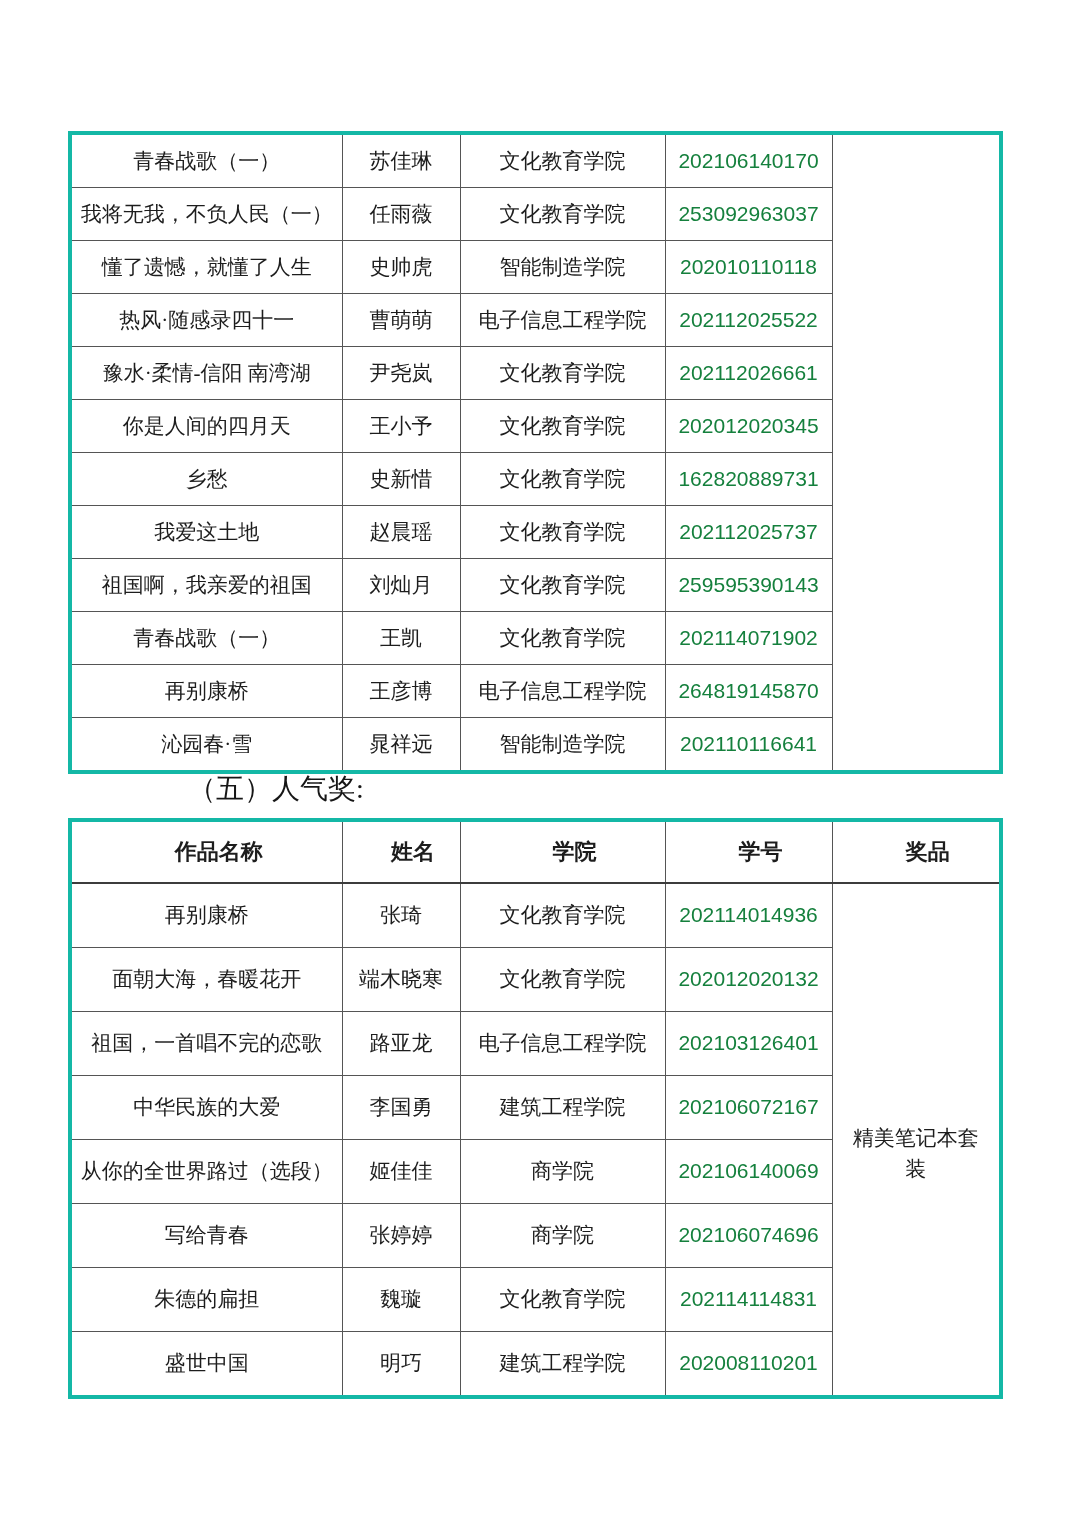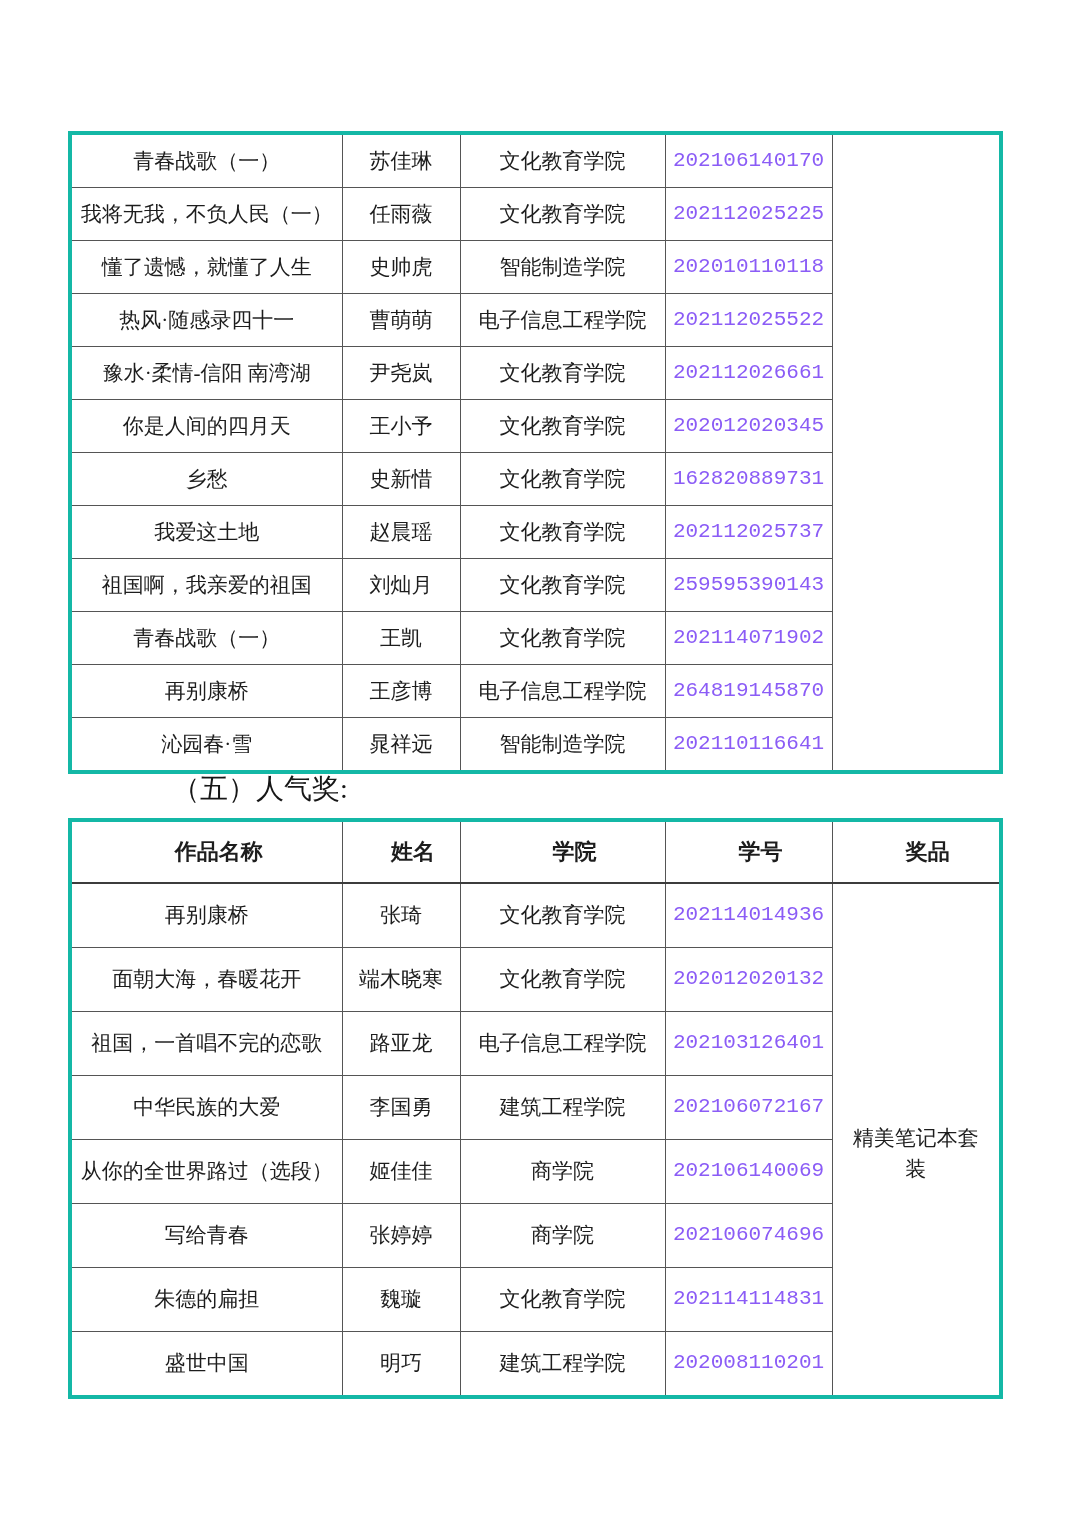--- a/index.html
+++ b/index.html
@@ -36,34 +36,34 @@
   #table2 thead th {
     height: 60px;
     font-family: "Liberation Sans", sans-serif;
     font-weight: bold;
     font-size: 22px;
     border-bottom: 2px solid #3c3c3c;
     padding-left: 28px;
   }
   #table2 tbody td { height: 63px; }
   .id-cell {
-    font-family: Liberation Mono, monospace;
+    font-family: Liberation Sans, sans-serif;
     font-size: 22px;
-    color: #8b5cf6;
+    color: #15803d;
   }
   .prize-cell { font-size: 21.5px; }
   .prize-text {
     display: inline-block;
     width: 140px;
     line-height: 1.45;
     margin-top: 28px;
   }
   .section-heading {
     position: absolute;
-    left: 172px;
+    left: 188px;
     top: 771px;
     font-size: 28px;
     line-height: 36px;
     font-weight: 400;
     color: #161616;
   }
 </style>
 </head>
 <body>
 
@@ -82,21 +82,21 @@
           <td class="title-cell">青春战歌（一）</td>
           <td class="name-cell">苏佳琳</td>
           <td class="college-cell">文化教育学院</td>
           <td class="id-cell">202106140170</td>
           <td rowspan="12" class="prize-cell"></td>
         </tr>
         <tr>
           <td class="title-cell">我将无我，不负人民（一）</td>
           <td class="name-cell">任雨薇</td>
           <td class="college-cell">文化教育学院</td>
-          <td class="id-cell">202112025225</td>
+          <td class="id-cell">253092963037</td>
         </tr>
         <tr>
           <td class="title-cell">懂了遗憾，就懂了人生</td>
           <td class="name-cell">史帅虎</td>
           <td class="college-cell">智能制造学院</td>
           <td class="id-cell">202010110118</td>
         </tr>
         <tr>
           <td class="title-cell">热风·随感录四十一</td>
           <td class="name-cell">曹萌萌</td>

